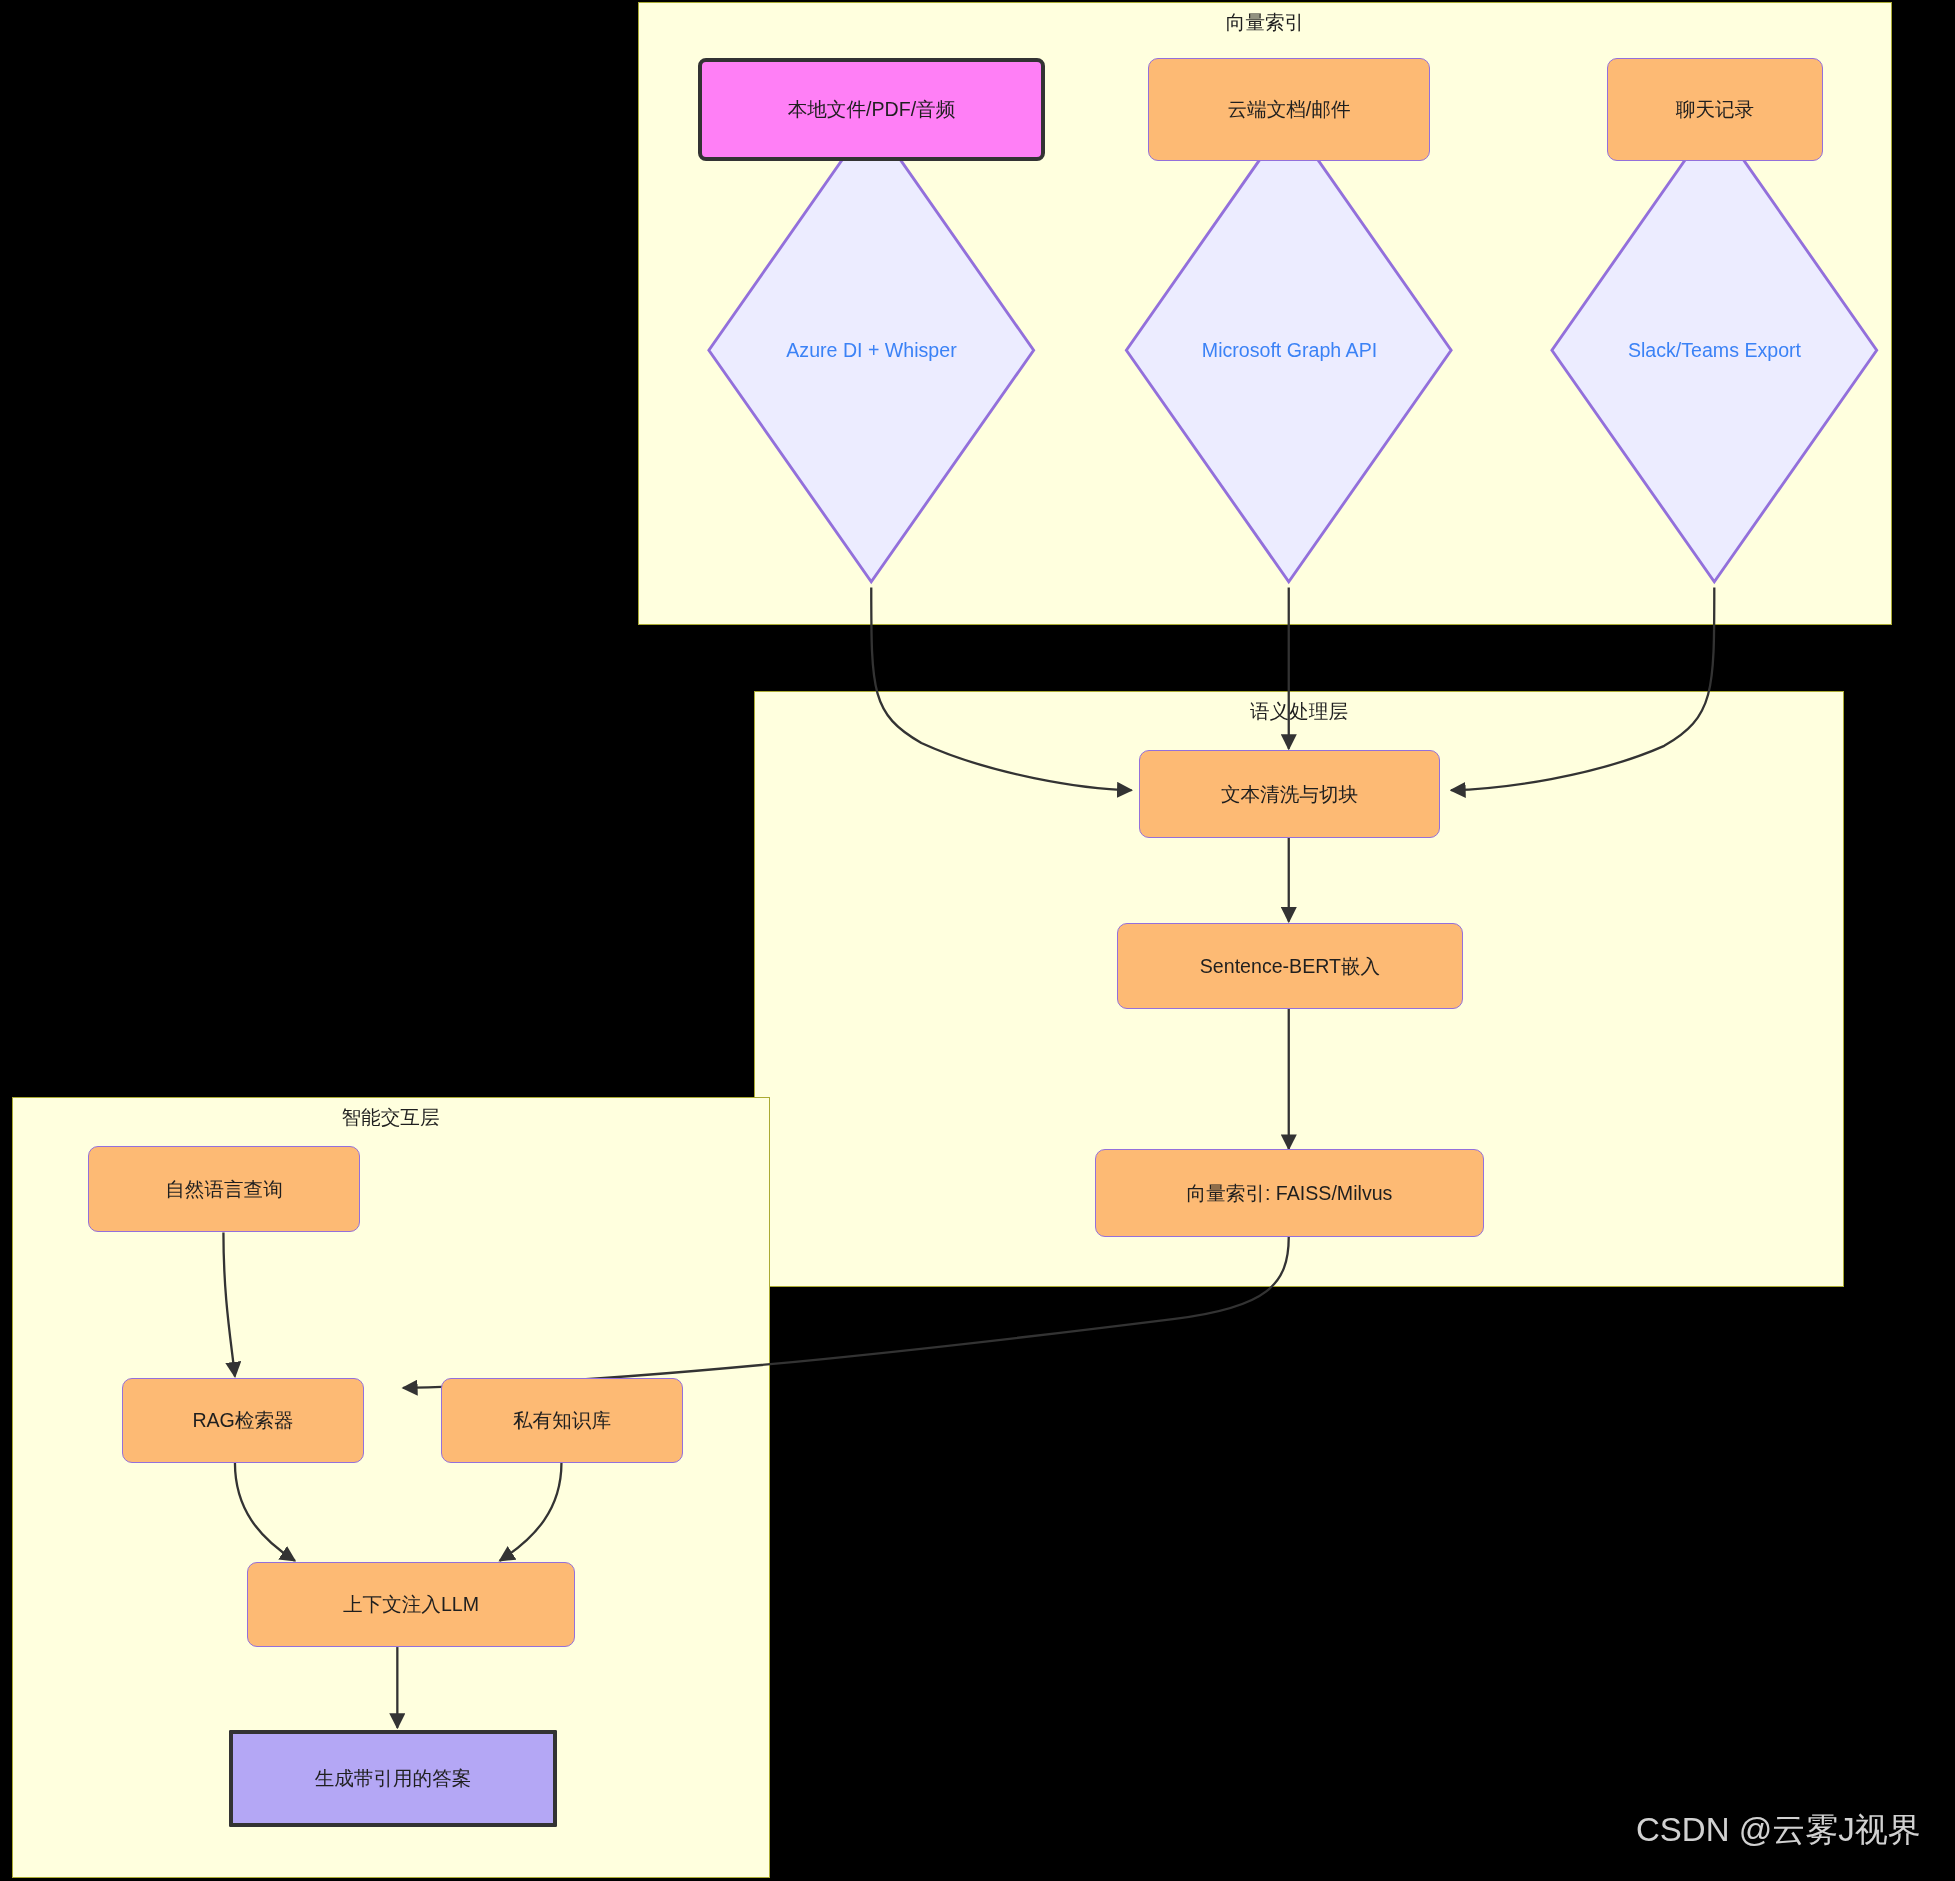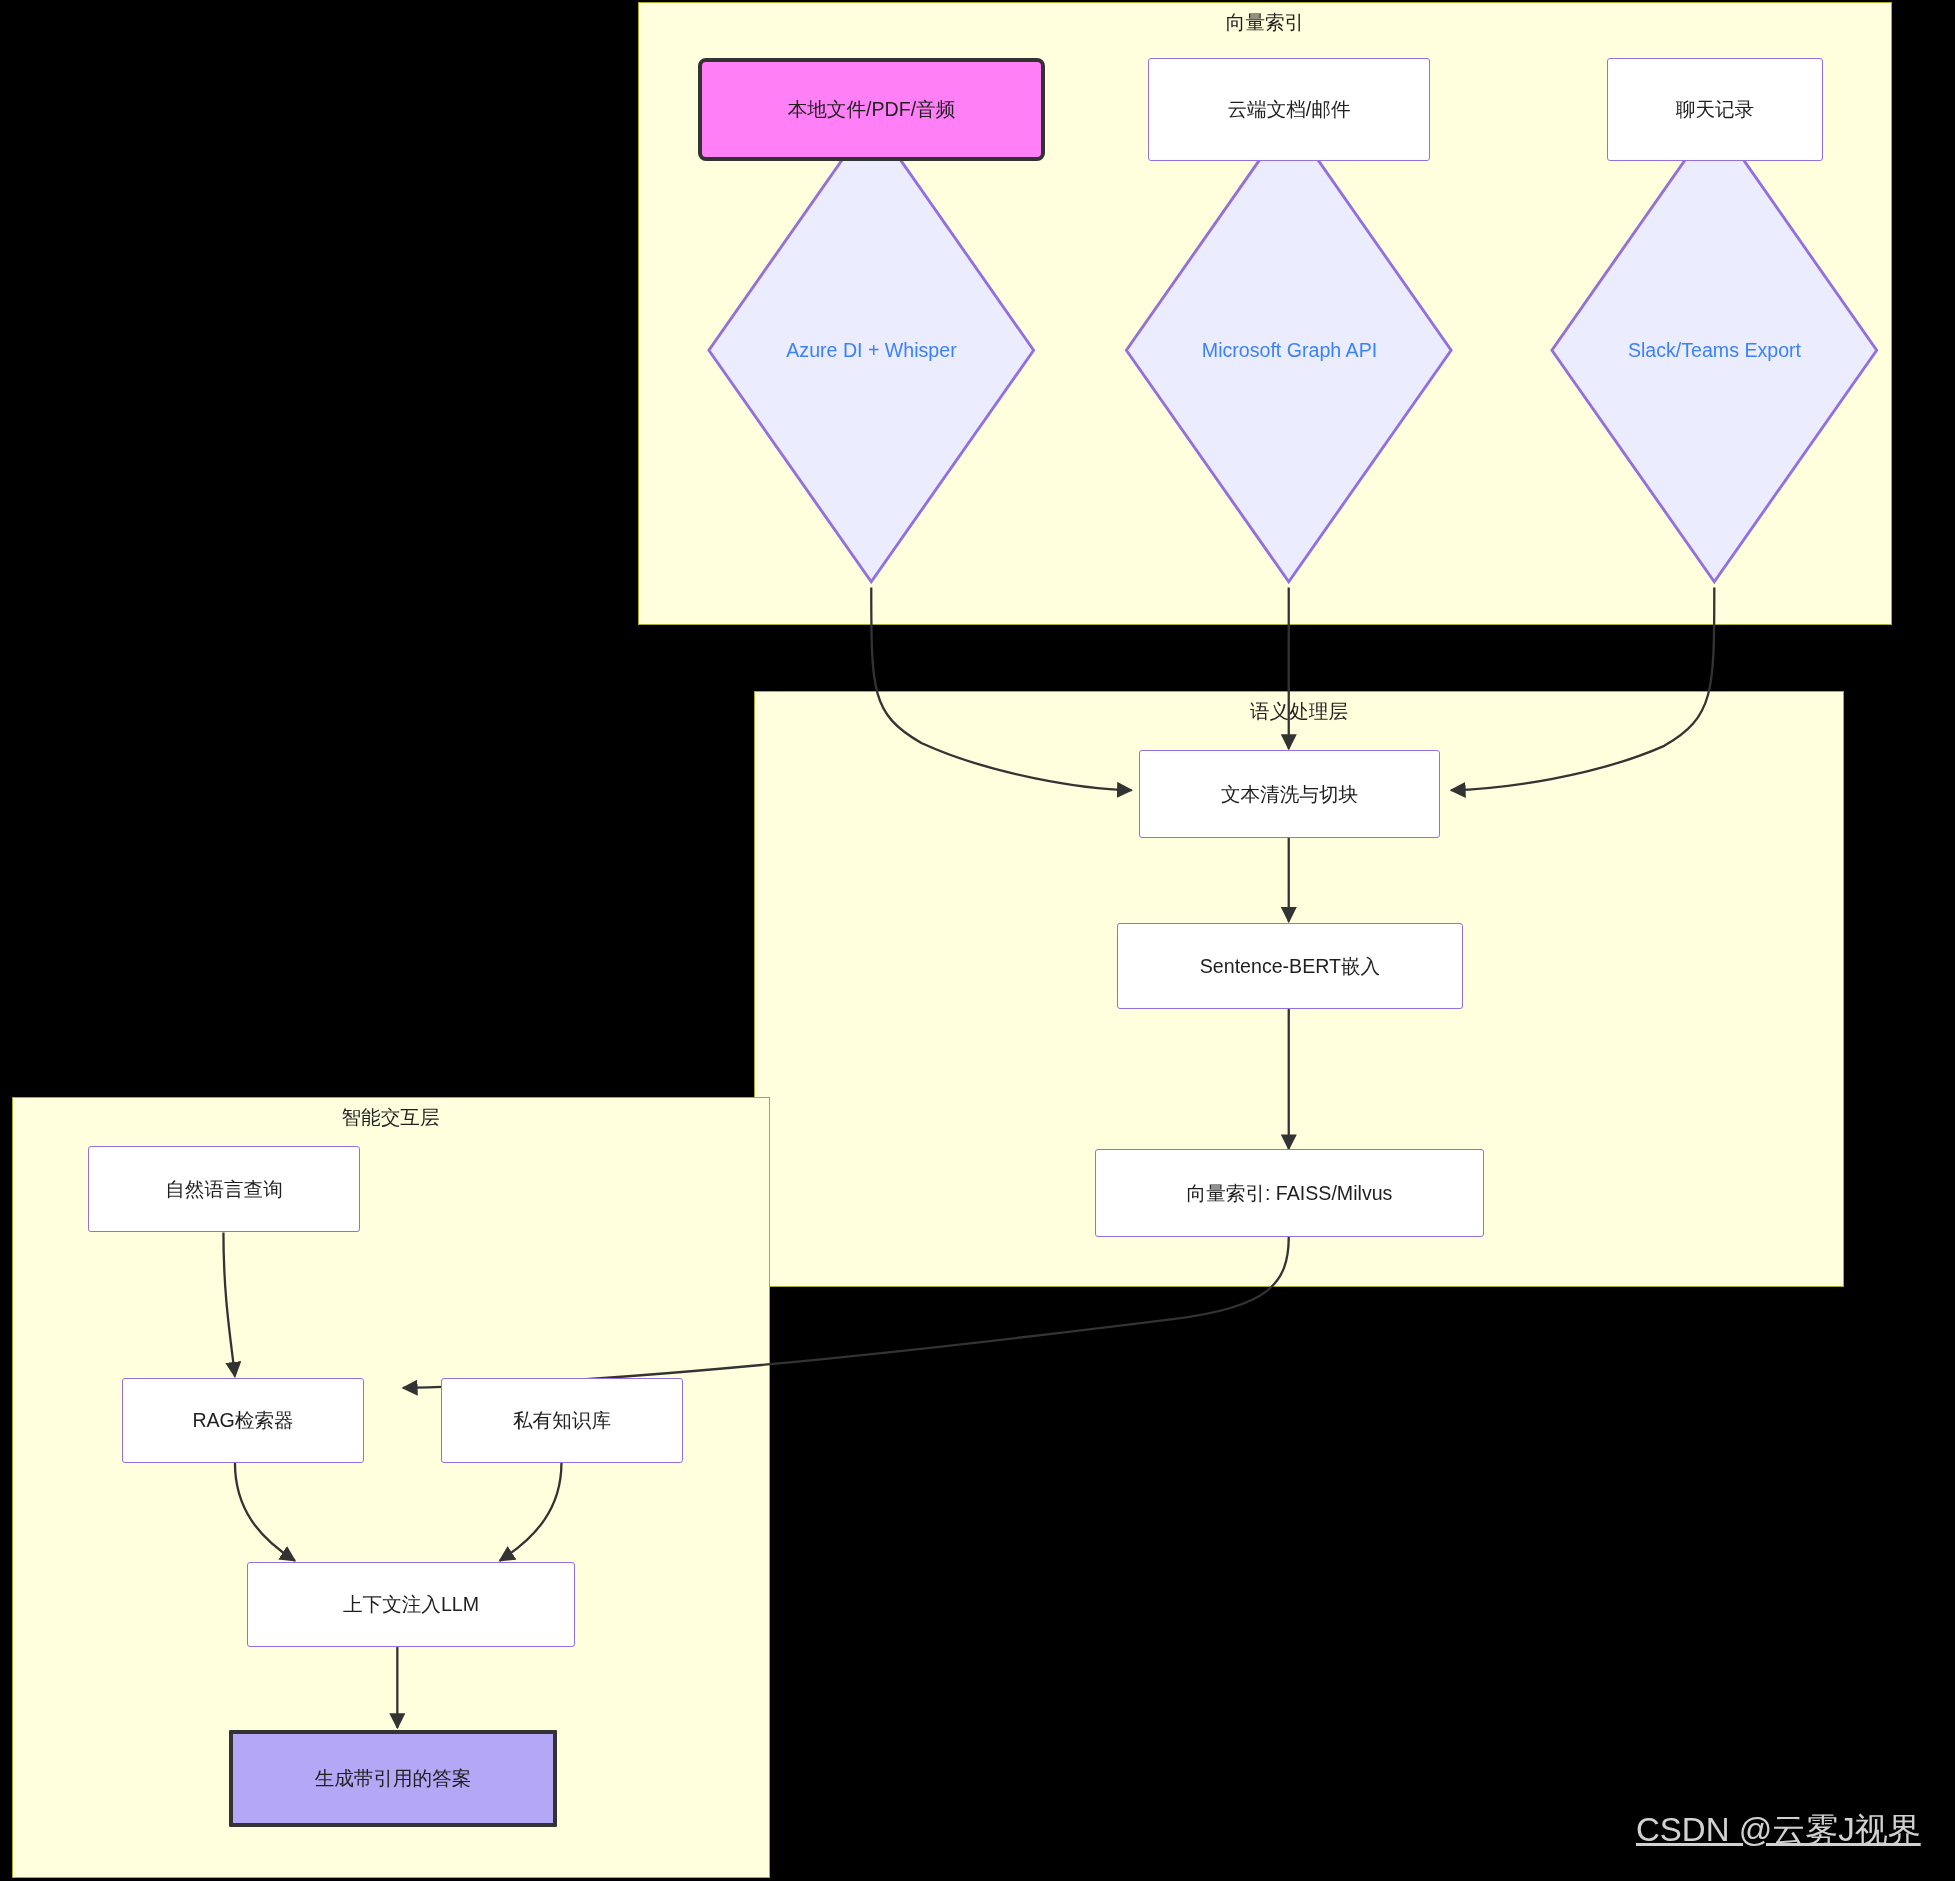--- a/index.html
+++ b/index.html
@@ -49,23 +49,23 @@
     box-sizing: border-box;
     display: flex;
     align-items: center;
     justify-content: center;
     text-align: center;
     font-size: 19.6px;
     color: #1f1f1f;
     line-height: 1.15;
   }
   .node-rect {
-    background: #ffffff;
+    background: #fdba74;
     border: 1.7px solid #9370db;
-    border-radius: 3px;
+    border-radius: 10px;
   }
   .node-hl-pink {
     background: #ff7ff6;
     border: 4px solid #333333;
     border-radius: 8px;
   }
   .node-hl-purple {
     background: #b4a7f5;
     border: 4px solid #333333;
     border-radius: 1.2px;
@@ -196,16 +196,16 @@
   <div class="node node-rect" style="left:441px; top:1378px; width:242px; height:85px;">
     <span>私有知识库</span>
   </div>
   <div class="node node-rect" style="left:247px; top:1562px; width:328px; height:85px;">
     <span>上下文注入LLM</span>
   </div>
   <div class="node node-hl-purple" style="left:229px; top:1730px; width:328px; height:97px;">
     <span>生成带引用的答案</span>
   </div>
 
-  <div class="watermark" style="left:1636px; top:1808px;text-decoration:underline;">CSDN @云雾J视界</div>
+  <div class="watermark" style="left:1636px; top:1808px;">CSDN @云雾J视界</div>
 
 </div>
 
 
 </body></html>

